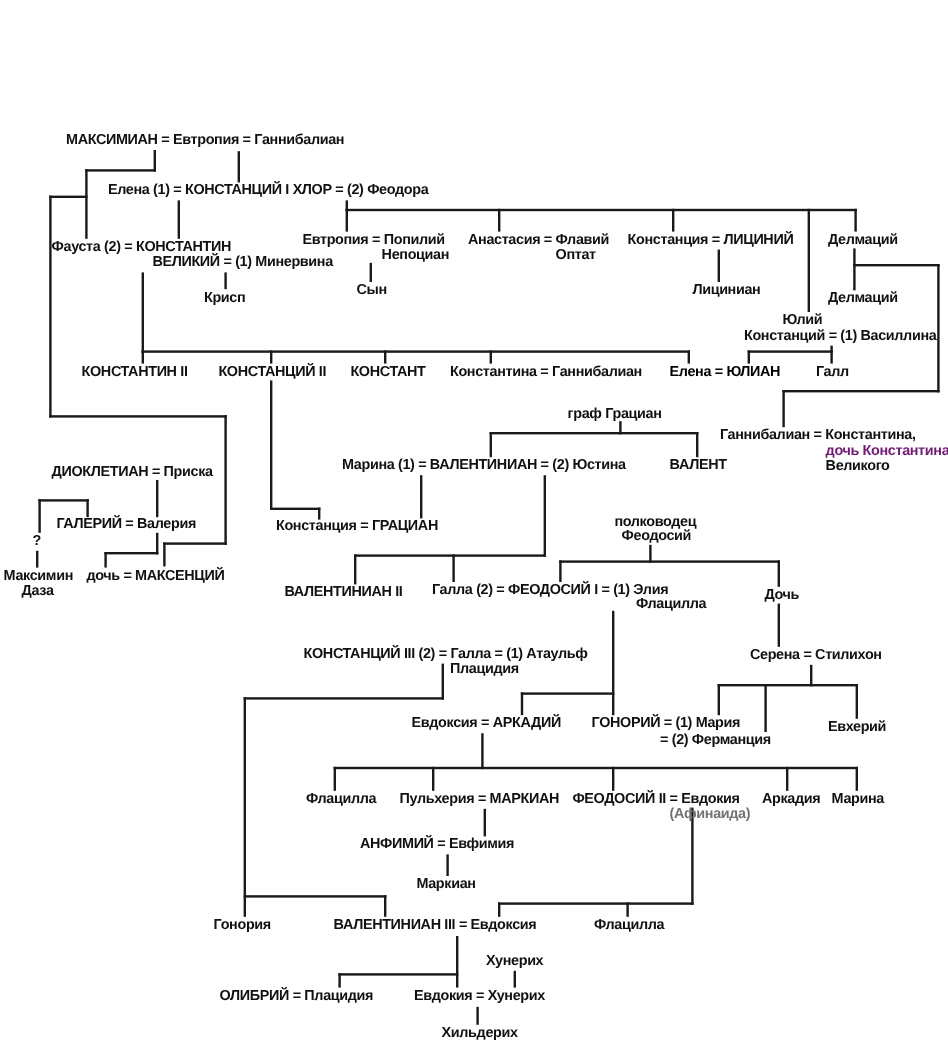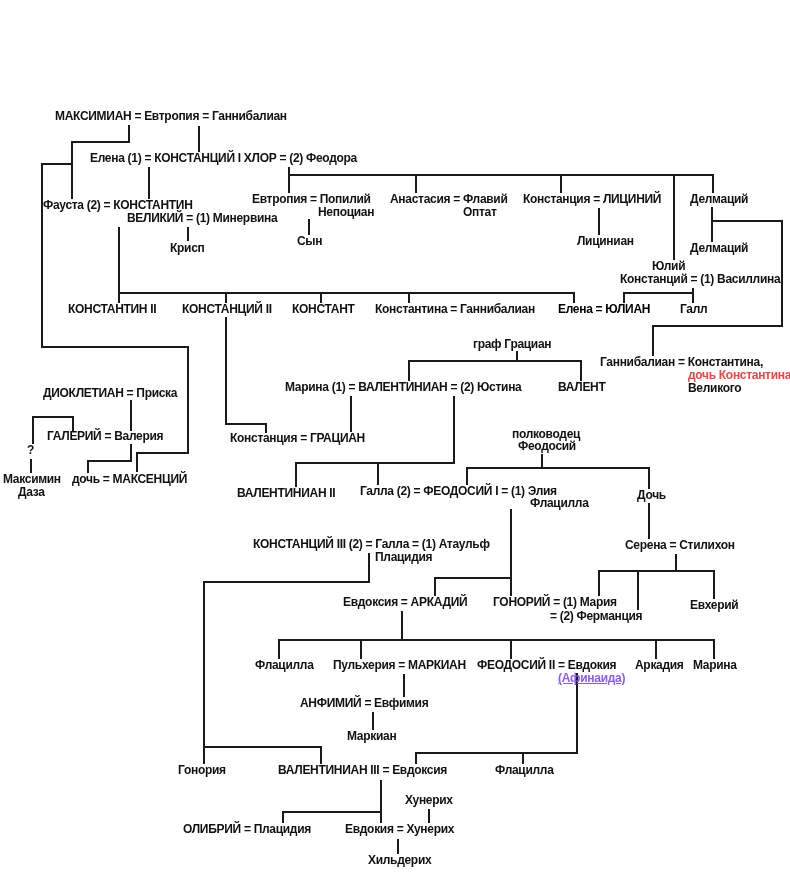--- a/index.html
+++ b/index.html
@@ -147,21 +147,21 @@
       <div class="person" style="left: 690px; top: 242px; color: rgb(17, 17, 17);">Делмаций</div>
       <div class="person" style="left: 652px; top: 260px; color: rgb(17, 17, 17);">Юлий</div>
       <div class="person" style="left: 620px; top: 273px; color: rgb(17, 17, 17); text-align: center;">Констанций = (1) Василлина</div>
       <div class="person" style="left: 68px; top: 303px; color: rgb(17, 17, 17);">КОНСТАНТИН II</div>
       <div class="person" style="left: 182px; top: 303px; color: rgb(17, 17, 17);">КОНСТАНЦИЙ II</div>
       <div class="person" style="left: 292px; top: 303px; color: rgb(17, 17, 17);">КОНСТАНТ</div>
       <div class="person" style="left: 375px; top: 303px; color: rgb(17, 17, 17);">Константина = Ганнибалиан</div>
       <div class="person" style="left: 558px; top: 303px; color: #000000;">Елена = ЮЛИАН</div>
       <div class="person" style="left: 680px; top: 303px; color: rgb(17, 17, 17);">Галл</div>
       <div class="person" style="left: 600px; top: 356px; color: rgb(17, 17, 17);">Ганнибалиан = Константина,</div>
-      <div class="person" style="left: 688px; top: 369px; color: #ef4444;">дочь Константина</div>
+      <div class="person" style="left: 688px; top: 369px; color: #701a75;">дочь Константина</div>
       <div class="person" style="left: 688px; top: 382px; color: rgb(17, 17, 17);">Великого</div>
       <div class="person" style="left: 473px; top: 338px; color: rgb(17, 17, 17);">граф Грациан</div>
       <div class="person" style="left: 285px; top: 381px; color: rgb(17, 17, 17);">Марина (1) = ВАЛЕНТИНИАН = (2) Юстина</div>
       <div class="person" style="left: 558px; top: 381px; color: rgb(17, 17, 17);">ВАЛЕНТ</div>
       <div class="person" style="left: 43px; top: 387px; color: rgb(17, 17, 17);">ДИОКЛЕТИАН = Приска</div>
       <div class="person" style="left: 47px; top: 430px; color: rgb(17, 17, 17);">ГАЛЕРИЙ = Валерия</div>
       <div class="person" style="left: 27px; top: 444px; color: rgb(17, 17, 17);">?</div>
       <div class="person" style="left: 3px; top: 473px; color: rgb(17, 17, 17);">Максимин</div>
       <div class="person" style="left: 18px; top: 486px; color: rgb(17, 17, 17);">Даза</div>
       <div class="person" style="left: 72px; top: 473px; color: rgb(17, 17, 17);">дочь = МАКСЕНЦИЙ</div>
@@ -175,21 +175,21 @@
       <div class="person" style="left: 253px; top: 538px; color: rgb(17, 17, 17);">КОНСТАНЦИЙ III (2) = Галла = (1) Атаульф</div>
       <div class="person" style="left: 375px; top: 551px; color: rgb(17, 17, 17);">Плацидия</div>
       <div class="person" style="left: 625px; top: 539px; color: rgb(17, 17, 17);">Серена = Стилихон</div>
       <div class="person" style="left: 343px; top: 596px; color: rgb(17, 17, 17);">Евдоксия = АРКАДИЙ</div>
       <div class="person" style="left: 493px; top: 596px; color: rgb(17, 17, 17);">ГОНОРИЙ = (1) Мария</div>
       <div class="person" style="left: 550px; top: 610px; color: rgb(17, 17, 17);">= (2) Ферманция</div>
       <div class="person" style="left: 690px; top: 599px; color: rgb(17, 17, 17);">Евхерий</div>
       <div class="person" style="left: 255px; top: 659px; color: rgb(17, 17, 17);">Флацилла</div>
       <div class="person" style="left: 333px; top: 659px; color: rgb(17, 17, 17);">Пульхерия = МАРКИАН</div>
       <div class="person" style="left: 477px; top: 659px; color: rgb(17, 17, 17);">ФЕОДОСИЙ II = Евдокия</div>
-      <div class="person" style="left: 558px; top: 672px; color: #8b5cf6; text-decoration: underline;">(Афинаида)</div>
+      <div class="person" style="left: 558px; top: 672px; color: #737373;">(Афинаида)</div>
       <div class="person" style="left: 635px; top: 659px; color: rgb(17, 17, 17);">Аркадия</div>
       <div class="person" style="left: 693px; top: 659px; color: rgb(17, 17, 17);">Марина</div>
       <div class="person" style="left: 300px; top: 697px; color: rgb(17, 17, 17);">АНФИМИЙ = Евфимия</div>
       <div class="person" style="left: 347px; top: 730px; color: rgb(17, 17, 17);">Маркиан</div>
       <div class="person" style="left: 178px; top: 764px; color: rgb(17, 17, 17);">Гонория</div>
       <div class="person" style="left: 278px; top: 764px; color: rgb(17, 17, 17);">ВАЛЕНТИНИАН III = Евдоксия</div>
       <div class="person" style="left: 495px; top: 764px; color: rgb(17, 17, 17);">Флацилла</div>
       <div class="person" style="left: 405px; top: 794px; color: rgb(17, 17, 17);">Хунерих</div>
       <div class="person" style="left: 183px; top: 823px; color: rgb(17, 17, 17);">ОЛИБРИЙ = Плацидия</div>
       <div class="person" style="left: 345px; top: 823px; color: rgb(17, 17, 17);">Евдокия = Хунерих</div>

